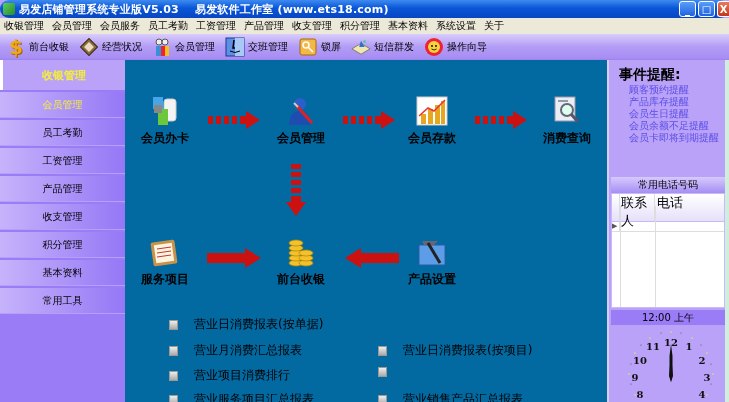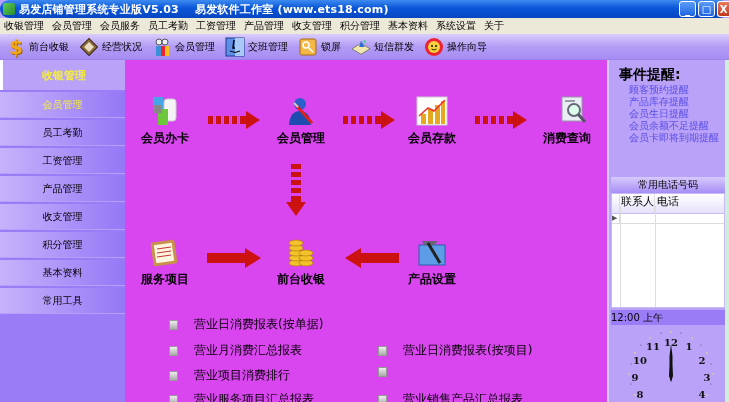--- a/index.html
+++ b/index.html
@@ -13,43 +13,43 @@
   .menubar { position:absolute; left:0; top:18px; width:729px; height:16px; background:#ece9d8; display:flex; align-items:center; }
   .menubar .mi { padding:0 4px; font-size:10px; color:#000; white-space:nowrap; }
   .toolbar { position:absolute; left:0; top:34px; width:729px; height:26px; background:linear-gradient(#d9cdfc,#b39df6 50%,#a68cf2); display:flex; align-items:center; border-bottom:1px solid #9c84ee; }
   .tb { display:flex; align-items:center; margin-left:6px; margin-right:4px; cursor:default; }
   .tb .ic { width:20px; height:20px; margin-right:3px; display:flex; align-items:center; justify-content:center; font-size:15px; font-weight:bold; }
   .tb .lbl { font-size:10px; color:#000; white-space:nowrap; }
   .sidebar { position:absolute; left:0; top:60px; width:125px; height:342px; background:#9a7cf7; }
   .sb-header { height:30px; display:flex; align-items:center; justify-content:center; background:#b9a2f7; color:#f4ee3a; font-weight:bold; font-size:11px; border-left:3px solid #fff; }
   .sb-item { height:26px; margin-top:2px; display:flex; align-items:center; justify-content:center; background:linear-gradient(90deg,#c6b3fb,#9477f6); font-size:10px; color:#000; border-bottom:1px solid #b4a0f8; }
   .sb-item.active { color:#f4ee3a; }
-  .main { position:absolute; left:125px; top:60px; width:482px; height:342px; background:#d946ef;padding-left:8px; }
+  .main { position:absolute; left:125px; top:60px; width:482px; height:342px; background:#0369a1;padding-left:8px; }
   .node { position:absolute; display:flex; flex-direction:column; align-items:center; }
   .node .icon { width:34px; height:34px; display:flex; align-items:center; justify-content:center; }
   .node .lbl { font-weight:bold; font-size:12px; color:#000; margin-top:2px; white-space:nowrap; }
   .arrow { position:absolute; }
   .rep { position:absolute; display:flex; align-items:center; font-weight:normal; font-size:12px; color:#000; white-space:nowrap; }
   .rep .doc { width:9px; height:10px; background:linear-gradient(#eee,#aaa); border:1px solid #999; margin-right:16px; }
   .rightpanel { position:absolute; left:607px; top:60px; width:122px; height:342px; background:#b9a2f7; border-left:2px solid #d8ccfa; }
   .events { position:absolute; left:4px; top:6px; width:112px; }
   .events .hd { font-weight:bold; font-size:14px; color:#000; margin-left:6px; }
   .events .ev { font-size:10px; color:#5a4ee6; margin-left:16px; line-height:12px; cursor:pointer; }
   .phonebox { position:absolute; left:2px; top:117px; width:114px; }
   .phonebox .hd { height:16px; background:linear-gradient(#d6cafc,#a68ef4); text-align:center; font-size:10px; color:#000; line-height:16px; }
   .phonetbl { background:#fff; height:115px; border:1px solid #c7baf7; position:relative; }
-  .phonetbl .thead { display:flex; height:20px; background:linear-gradient(#fff,#e6e0fa); border-bottom:1px solid #c7baf7; font-size:11px; }
+  .phonetbl .thead { display:flex; height:28px; background:linear-gradient(#fff,#e6e0fa); border-bottom:1px solid #c7baf7; font-size:13px; }
   .phonetbl .th0 { width:8px; border-right:1px solid #ddd; }
   .phonetbl .th1 { width:35px; border-right:1px solid #ddd; padding-left:1px; }
   .phonetbl .th2 { flex:1; padding-left:2px; }
   .phonetbl .row { display:flex; height:10px; border-bottom:1px solid #ddd; }
   .phonetbl .ind { width:8px; font-size:7px; color:#555; border-right:1px solid #ddd; }
   .phonetbl .colline { position:absolute; left:43px; top:12px; bottom:0; border-left:1px solid #ddd; }
   .phonetbl .colline0 { position:absolute; left:8px; top:12px; bottom:0; border-left:1px solid #ddd; }
-  .clockbar { position:absolute; left:2px; top:250px; width:114px; height:15px; background:#9a7cf7; font-size:10px; line-height:15px; color:#000; }
+  .clockbar { position:absolute; left:2px; top:250px; width:114px; height:15px; background:#9a7cf7; text-align:center; font-size:10px; line-height:15px; color:#000; }
   .clock { position:absolute; left:14px; top:266px; width:96px; height:96px; }
   .greenedge { position:absolute; right:0; top:60px; width:4px; height:342px; background:#cfeedd; }
 </style>
 </head>
 <body>
 
 <div class="titlebar">
   <span class="appicon"></span>
   <span class="title">易发店铺管理系统专业版V5.03    易发软件工作室 (www.ets18.com)</span>
   <div class="winbtns">
@@ -222,21 +222,21 @@
       <g fill="#cc1111">
         <rect x="0" y="5" width="5" height="8"></rect>
         <rect x="8" y="5" width="5" height="8"></rect>
         <rect x="16" y="5" width="5" height="8"></rect>
         <rect x="24" y="5" width="5" height="8"></rect>
         <rect x="32" y="5" width="6" height="8"></rect>
         <polygon points="38,0 52,9 38,18"></polygon>
       </g>
     </svg>
 
-  <div class="node" style="left:418px;top:34px;align-items:flex-end;">
+  <div class="node" style="left:418px;top:34px;">
     <div class="icon">
       <svg width="30" height="32" viewBox="0 0 30 32">
           <rect x="3" y="2" width="20" height="24" fill="#e8eef4" stroke="#99a"></rect>
           <rect x="6" y="5" width="10" height="2" fill="#99a"></rect>
           <circle cx="15" cy="15" r="6" fill="#dfe" stroke="#667" stroke-width="2"></circle>
           <path d="M19 19 L26 27" stroke="#556" stroke-width="3"></path>
         </svg>
     </div>
     <div class="lbl">消费查询</div>
   </div>

